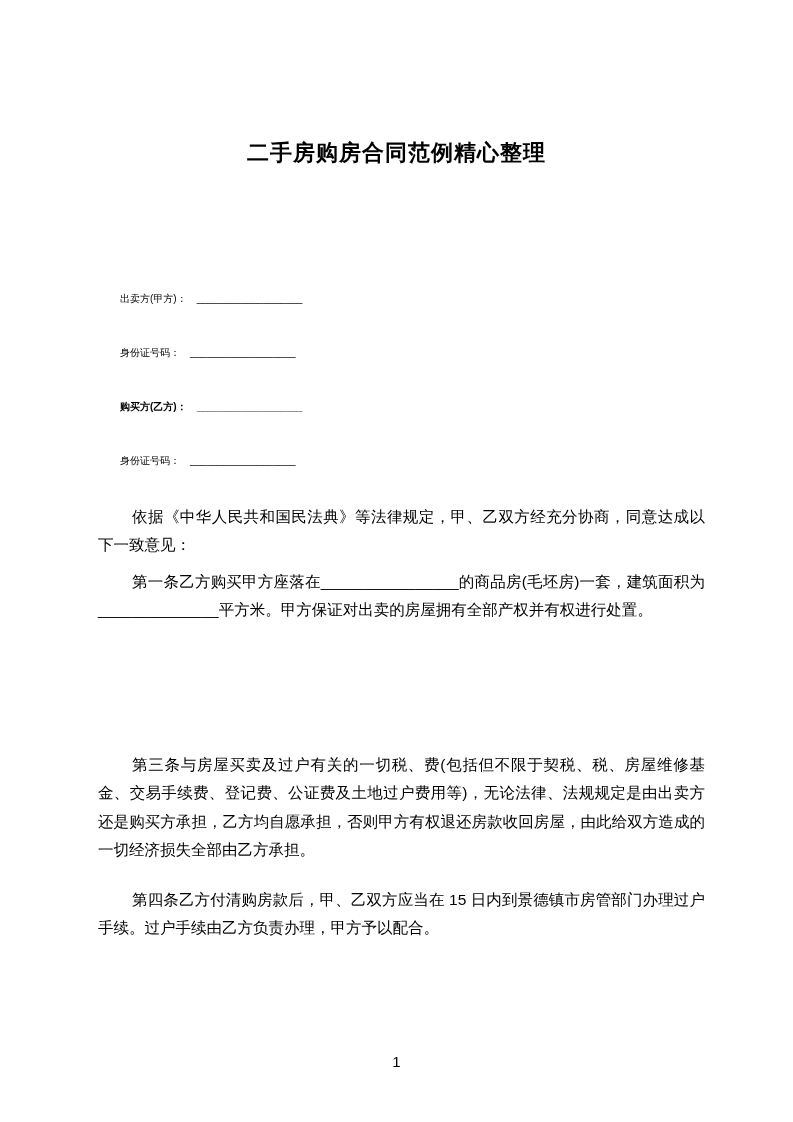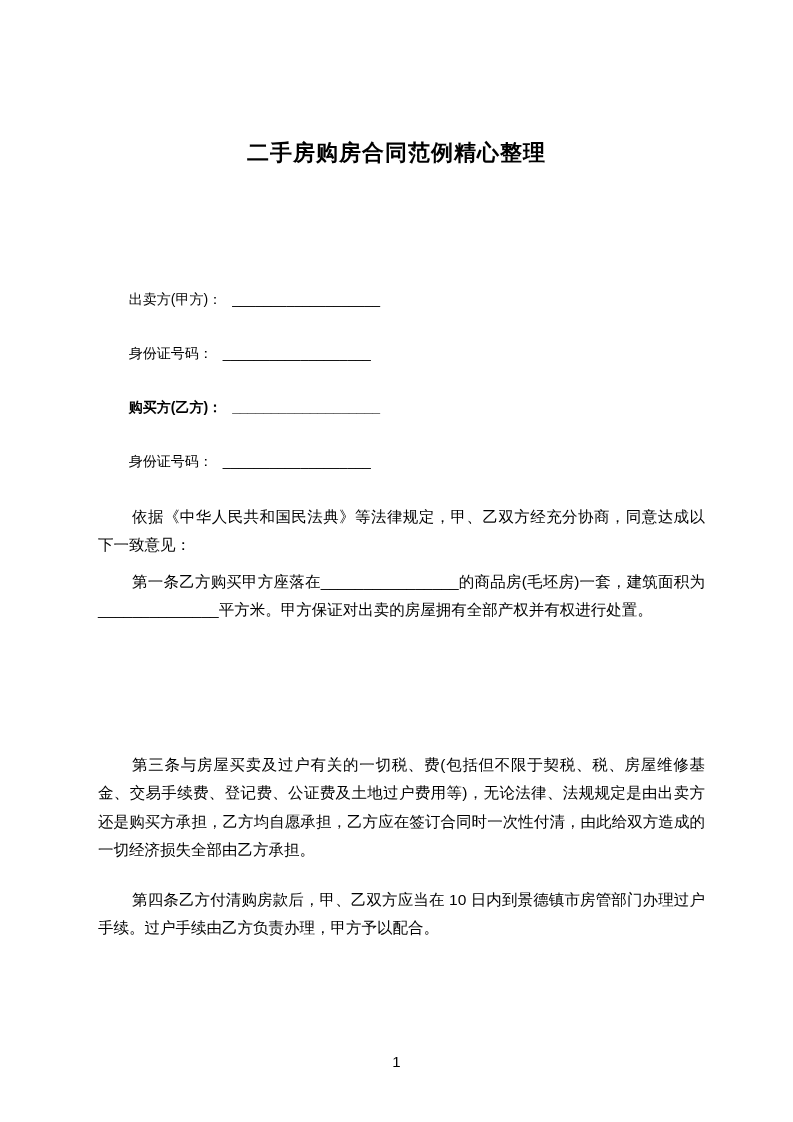--- a/index.html
+++ b/index.html
@@ -25,21 +25,21 @@
     font-size: 22px;
     line-height: 26px;
     font-weight: bold;
     letter-spacing: 1px;
   }
   .field-line {
     position: absolute;
     left: 98px;
     width: 607px;
     line-height: 28.4px;
-    font-size: 14px;
+    font-size: 10px;
     text-indent: 2.2em;
     white-space: nowrap;
   }
   .field-line .blank {
     margin-left: 10px;
     letter-spacing: 0;
   }
   .para {
     position: absolute;
     left: 98px;
@@ -83,19 +83,19 @@
 
   <div class="field-line field-3"><span>购买方(乙方)：</span><span class="blank">___________________</span></div>
 
   <div class="field-line field-4"><span>身份证号码：</span><span class="blank">___________________</span></div>
 
   <p class="para intro">依据《中华人民共和国民法典》等法律规定，甲、乙双方经充分协商，同意达成以下一致意见：</p>
 
   <p class="para clause-1">第一条乙方购买甲方座落在________________的商品房(毛坯房)一套，建筑面积为______________平方米。甲方保证对出卖的房屋拥有全部产权并有权进行处置。</p>
 
 
-  <p class="para clause-3">第三条与房屋买卖及过户有关的一切税、费(包括但不限于契税、税、房屋维修基金、交易手续费、登记费、公证费及土地过户费用等)，无论法律、法规规定是由出卖方还是购买方承担，乙方均自愿承担，乙方应在签订合同时一次性付清，由此给双方造成的一切经济损失全部由乙方承担。</p>
+  <p class="para clause-3">第三条与房屋买卖及过户有关的一切税、费(包括但不限于契税、税、房屋维修基金、交易手续费、登记费、公证费及土地过户费用等)，无论法律、法规规定是由出卖方还是购买方承担，乙方均自愿承担，否则甲方有权退还房款收回房屋，由此给双方造成的一切经济损失全部由乙方承担。</p>
 
-  <p class="para clause-4">第四条乙方付清购房款后，甲、乙双方应当在 10 日内到景德镇市房管部门办理过户手续。过户手续由乙方负责办理，甲方予以配合。</p>
+  <p class="para clause-4">第四条乙方付清购房款后，甲、乙双方应当在 15 日内到景德镇市房管部门办理过户手续。过户手续由乙方负责办理，甲方予以配合。</p>
 
   <div class="page-number">1</div>
 
 </div>
 
 </body></html>

